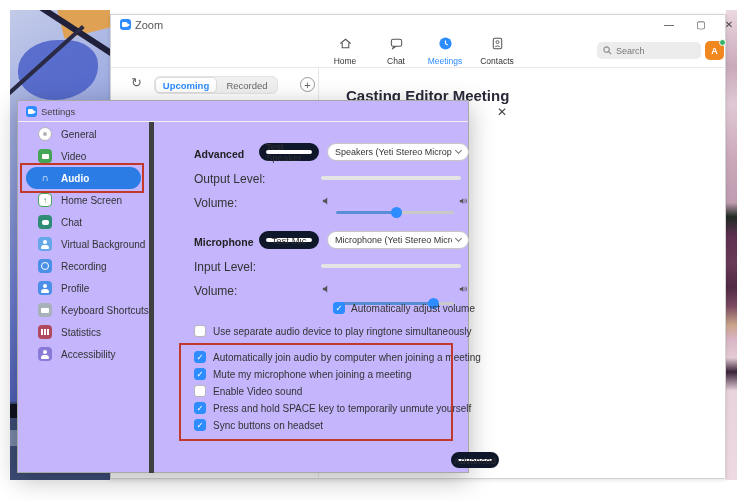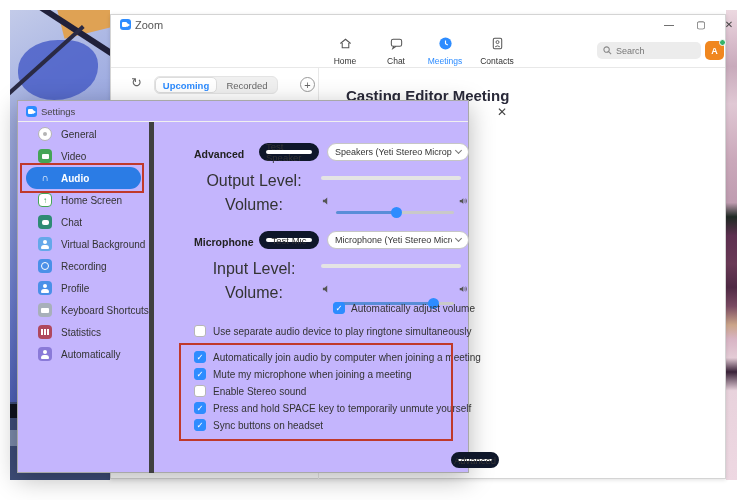--- a/index.html
+++ b/index.html
@@ -77,21 +77,21 @@
   .i-profile { background:#4a90e8; }
   .i-stats { background:#b0485e; }
   .i-stats::after { content:""; width:8px; height:6px; background:linear-gradient(90deg,#fff 0 2px,transparent 2px 3px,#fff 3px 5px,transparent 5px 6px,#fff 6px 8px); }
   .i-kb { background:#a8b0ba; }
   .i-kb::after { content:""; width:8px; height:5px; background:#fff; border-radius:1px; }
   .i-access { background:#8a7ad8; }
   #audio-highlight { left:2px; top:62px; width:124px; height:30px; border:2px solid #c0392b; pointer-events:none; }
 
   
   .bold-label { font-size:10.5px; font-weight:bold; color:#222; }
-  .rlabel { width:120px; text-align:center; font-size:16px; color:#333; }
+  .rlabel { width:120px; text-align:left; font-size:12px; color:#333; }
   .btn { border:7px solid #0f172a; border-radius:9px; background:#fff; font-size:9.5px; color:#333; display:flex; align-items:center; justify-content:center; cursor:pointer; }
   .dropdown { border:1px solid #c6c6c6; border-radius:9px; background:#fff; font-size:9px; color:#333; display:flex; align-items:center; padding:0 7px; gap:4px; cursor:pointer; }
   .dropdown .dtext { flex:1; white-space:nowrap; overflow:hidden; }
   .chev { width:5px; height:5px; border-right:1.3px solid #777; border-bottom:1.3px solid #777; transform:rotate(45deg); margin-top:-3px; flex:none; }
   .levelbar { height:4px; background:#e4e4e4; border-radius:2px; }
   .track { height:3px; background:#c9c9c9; border-radius:2px; position:relative; }
   .track .fill { position:absolute; left:0; top:0; height:100%; background:#5a8dd8; border-radius:2px; }
   .track .knob { position:absolute; top:-4px; width:11px; height:11px; background:#2d8cff; border-radius:50%; margin-left:-5px; cursor:pointer; }
   .spk { width:9px; height:10px; }
   .cb { width:12px; height:12px; border:1px solid #b6b6b6; border-radius:3px; background:#fff; display:flex; align-items:center; justify-content:center; flex:none; cursor:pointer; }
@@ -218,21 +218,21 @@
       <div class="side-item">
         <span class="si i-kb"></span>
         <span class="slabel">Keyboard Shortcuts</span>
       </div>
       <div class="side-item">
         <span class="si i-stats"></span>
         <span class="slabel">Statistics</span>
       </div>
       <div class="side-item">
         <span class="si i-access i-person"></span>
-        <span class="slabel">Automatically</span>
+        <span class="slabel">Accessibility</span>
       </div>
     </div>
     <div id="audio-highlight" class="abs"></div>
 
     <div class="abs bold-label" style="left:176px;top:47px">Advanced</div>
     <div class="abs btn" style="left:241px;top:42px;width:60px;height:18px">Test Speaker</div>
     <div class="abs dropdown" style="left:309px;top:42px;width:142px;height:18px">
       <span class="dtext">Speakers (Yeti Stereo Microphone)</span>
       <span class="chev"></span>
     </div>
@@ -290,21 +290,21 @@
       <span class="cb-label">Automatically join audio by computer when joining a meeting</span>
     </div>
     <div class="abs" style="left:176px;top:267px;display:flex;gap:7px;align-items:center">
       <span class="cb on">
           <span class="tick">✓</span>
         </span>
       <span class="cb-label">Mute my microphone when joining a meeting</span>
     </div>
     <div class="abs" style="left:176px;top:284px;display:flex;gap:7px;align-items:center">
       <span class="cb"></span>
-      <span class="cb-label">Enable Stereo sound</span>
+      <span class="cb-label">Enable Video sound</span>
     </div>
     <div class="abs" style="left:176px;top:301px;display:flex;gap:7px;align-items:center">
       <span class="cb on">
           <span class="tick">✓</span>
         </span>
       <span class="cb-label">Press and hold SPACE key to temporarily unmute yourself</span>
     </div>
     <div class="abs" style="left:176px;top:318px;display:flex;gap:7px;align-items:center">
       <span class="cb on">
           <span class="tick">✓</span>

